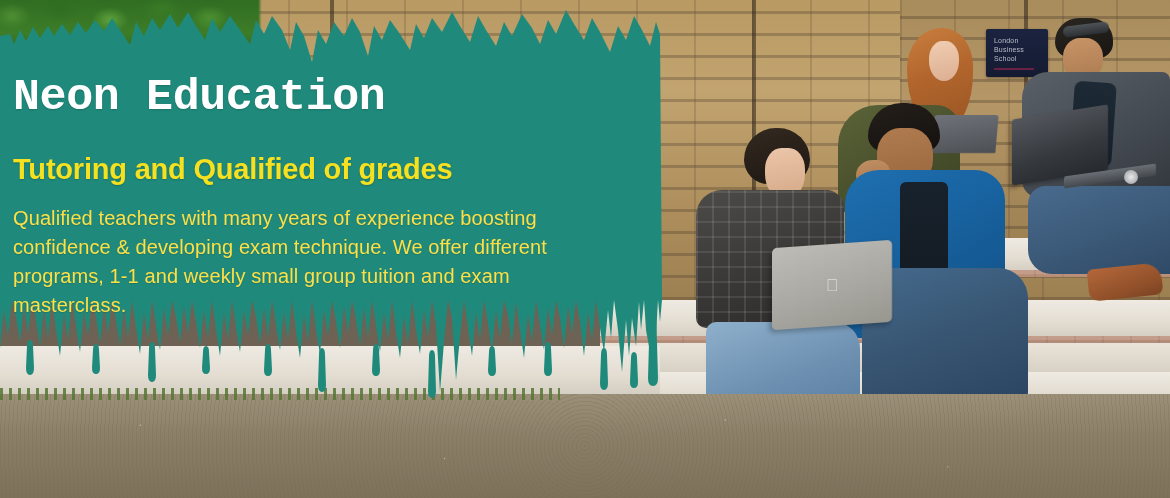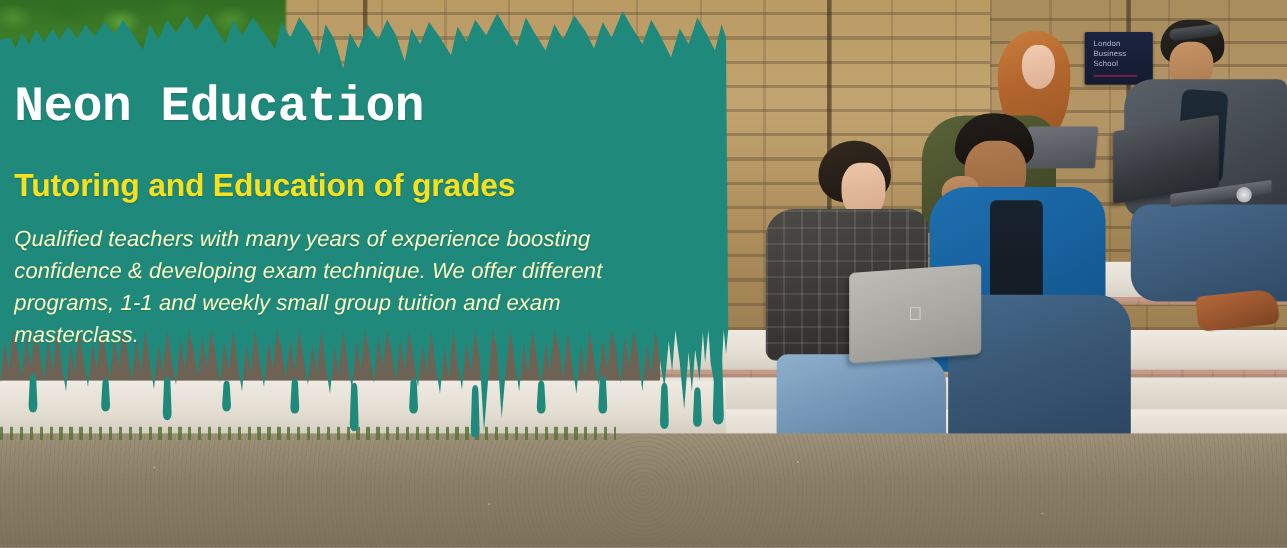--- a/index.html
+++ b/index.html
@@ -301,28 +301,27 @@
     margin:32px 0 0 0;
     color:#f5e11f;
     font-size:29px;
     font-weight:bold;
     line-height:1.12;
     letter-spacing:-.2px;
     text-shadow:0 1px 2px rgba(0,0,0,.20);
   }
   .body-copy{
     margin:18px 0 0 0;
-    color:#fef9c3;
+    color:#fde047;
     font-size:20px;
     font-weight:normal;
     line-height:1.45;
     max-width:575px;
     letter-spacing:.1px;
     text-shadow:0 1px 1px rgba(0,0,0,.14);
-    font-style:italic;
   }
 </style>
 </head>
 <body>
 
 <div class="banner">
 
   <div class="photo">
 
     <div class="sky-gap"></div>
@@ -470,17 +469,17 @@
         <path d="M548,342 q3,0 3,6 l1,22 q0,6 -4,6 q-4,0 -4,-6 l1,-22 q0,-6 3,-6 Z"></path>
         <path d="M604,348 q3,0 3,7 l1,28 q0,7 -4,7 q-4,0 -4,-7 l1,-28 q0,-7 3,-7 Z"></path>
         <path d="M634,352 q3,0 3,6 l1,24 q0,6 -4,6 q-4,0 -4,-6 l1,-24 q0,-6 3,-6 Z"></path>
         <path d="M652,300 q4,0 4,8 l2,70 q0,8 -5,8 q-5,0 -5,-8 l2,-70 q0,-8 2,-8 Z"></path>
       </g>
     </svg>
   </div>
 
   <div class="copy">
     <h1 class="headline">Neon Education</h1>
-    <h2 class="subhead">Tutoring and Education of grades</h2>
+    <h2 class="subhead">Tutoring and Qualified of grades</h2>
     <p class="body-copy">Qualified teachers with many years of experience boosting confidence &amp; developing exam technique. We offer different programs, 1-1 and weekly small group tuition and exam masterclass.</p>
   </div>
 
 </div>
 
 </body></html>

